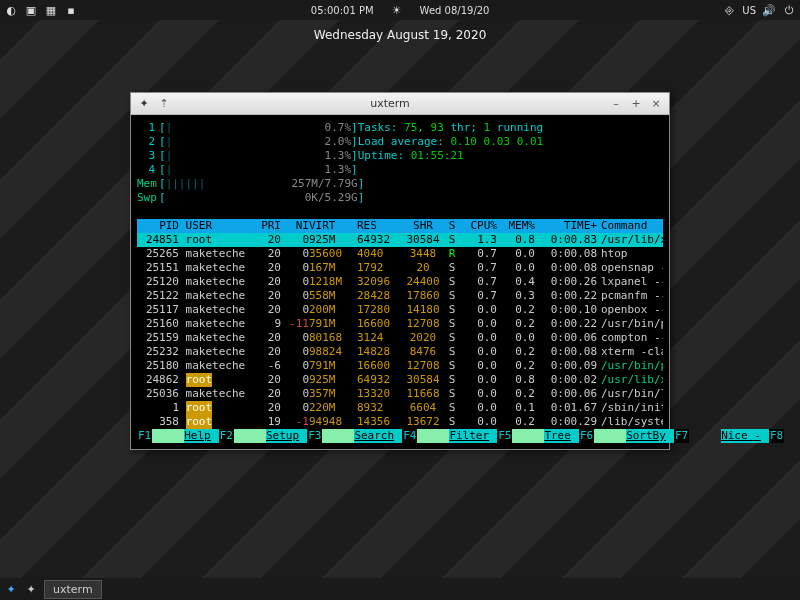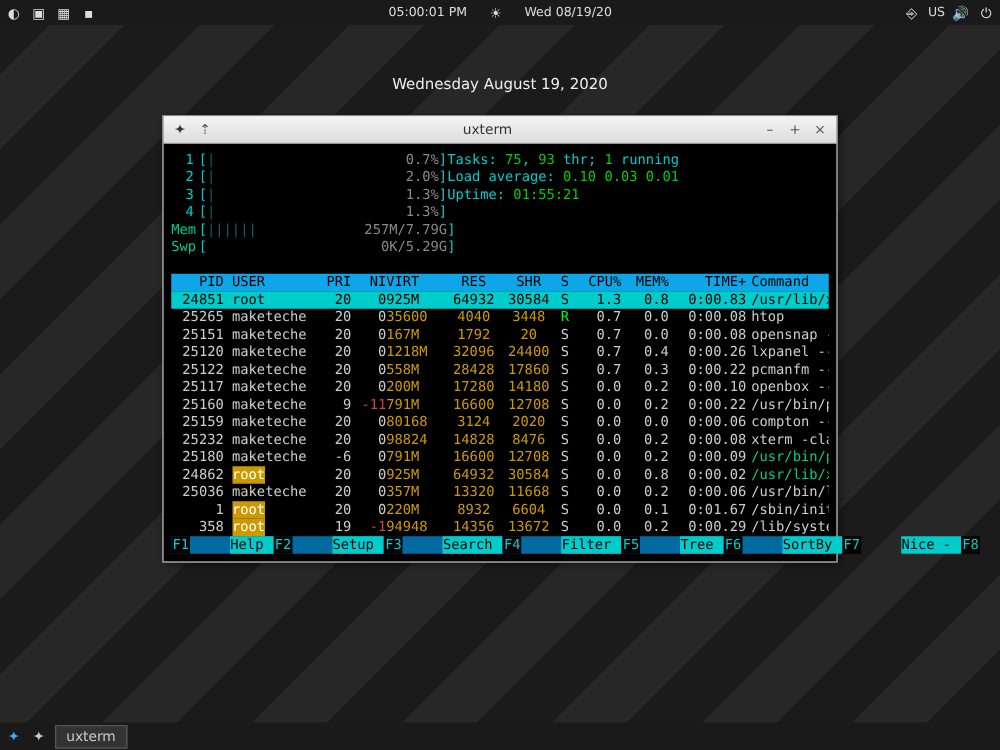--- a/index.html
+++ b/index.html
@@ -24,21 +24,21 @@
   position: absolute; top: 0; left: 0; right: 0; height: 20px;
   background: #1a1a1a; color: #ddd;
   display: flex; align-items: center; padding: 0 4px;
   font-size: 10px;
 }
 .tray-left, .tray-right { display: flex; gap: 6px; align-items: center; }
 .tray-center { flex: 1; text-align: center; display: flex; justify-content: center; gap: 16px; align-items: center; }
 .tray-icon { width: 14px; height: 14px; display: inline-flex; align-items: center; justify-content: center; font-size: 11px; }
 .date-overlay {
   position: absolute; top: 28px; left: 50%; transform: translateX(-50%);
-  color: #eee; font-size: 12px; margin-top: 32px;
+  color: #eee; font-size: 12px;
 }
 
 .window {
   position: absolute; left: 130px; top: 92px; width: 540px;
   background: #e8e8e8; border: 1px solid #888; box-shadow: 2px 2px 6px rgba(0,0,0,0.5);
 }
 .titlebar {
   height: 22px; background: linear-gradient(#f4f4f4,#dcdcdc);
   display: flex; align-items: center; padding: 0 6px; gap: 6px;
   font-size: 11px; color: #333; border-bottom: 1px solid #bbb;
@@ -57,32 +57,32 @@
 .cpu-bar { color: #0cc; }
 .cpu-bar .fill { color: #066; }
 .cpu-pct { color: #888; }
 .mem-lbl { color: #0c8; }
 .mem-val { color: #888; }
 .tasks { color: #0cc; }
 .tasks .num { color: #0c0; }
 .hdr { background: #0ea5e9; color: #000; display: flex; }
 .hdr span, .proc span { display: inline-block; }
 .c-pid{width:42px;text-align:right;} .c-user{width:72px;} .c-pri{width:30px;text-align:right;}
-.c-ni{width:28px;text-align:right;} .c-virt{width:48px;text-align:left;} .c-res{width:44px;text-align:center;}
+.c-ni{width:28px;text-align:right;} .c-virt{width:48px;text-align:left;} .c-res{width:44px;text-align:left;}
 .c-shr{width:44px;text-align:center;} .c-s{width:14px;text-align:center;} .c-cpu{width:38px;text-align:right;}
 .c-mem{width:38px;text-align:right;} .c-time{width:62px;text-align:right;} .c-cmd{flex:1;padding-left:4px;overflow:hidden;}
 .proc { display: flex; color: #ccc; }
 .proc.sel { background: #0cc; color: #000; }
 .proc .c-virt, .proc .c-res, .proc .c-shr { color: #c90; }
 .proc.sel .c-virt, .proc.sel .c-res, .proc.sel .c-shr { color: #000; }
 .proc .green { color: #0c8; }
 .user-root { color: #fff; background: #c90; }
 .ni-neg { color: #c44; }
 .s-r { color: #0f0; }
-.fbar { background: #0369a1; color: #000; display: flex; }
+.fbar { background: #86efac; color: #000; display: flex; text-decoration: underline; }
 .fbar .fk { background: #000; color: #0cc; padding: 0 1px; }
 .fbar .fl { background: #0cc; color: #000; padding-right: 8px; margin-left: 32px; }
 
 .bottom-panel {
   position: absolute; bottom: 0; left: 0; right: 0; height: 22px;
   background: #1a1a1a; display: flex; align-items: center; padding: 0 4px; gap: 6px;
   color: #ccc; font-size: 11px;
 }
 .task-btn { background: #333; padding: 2px 8px; border: 1px solid #555; }
 </style>

